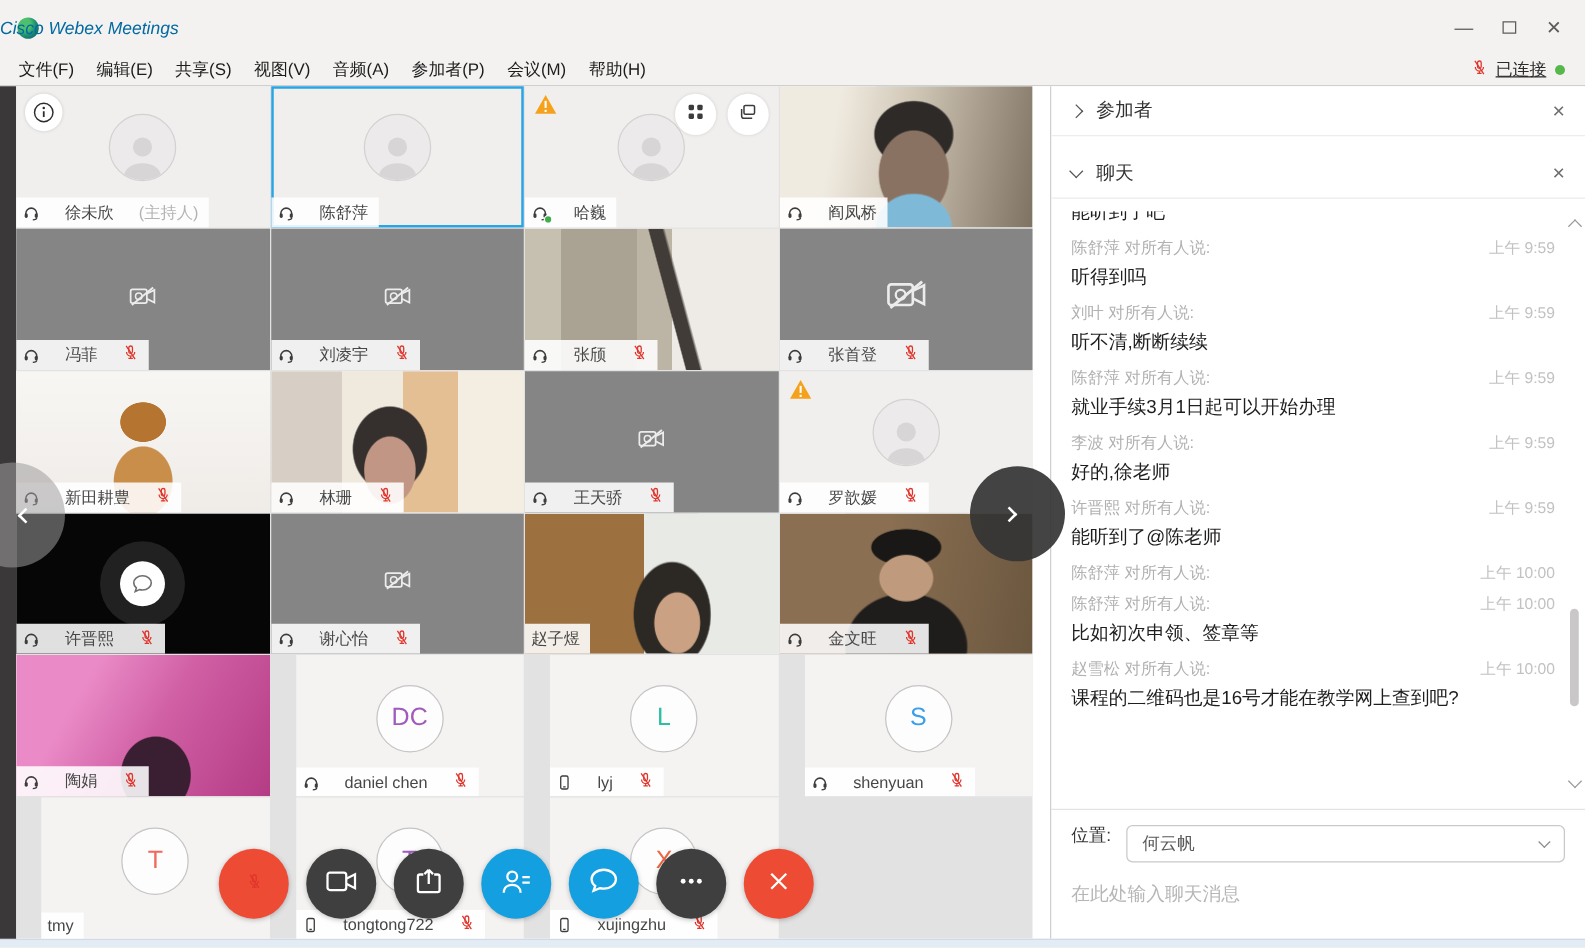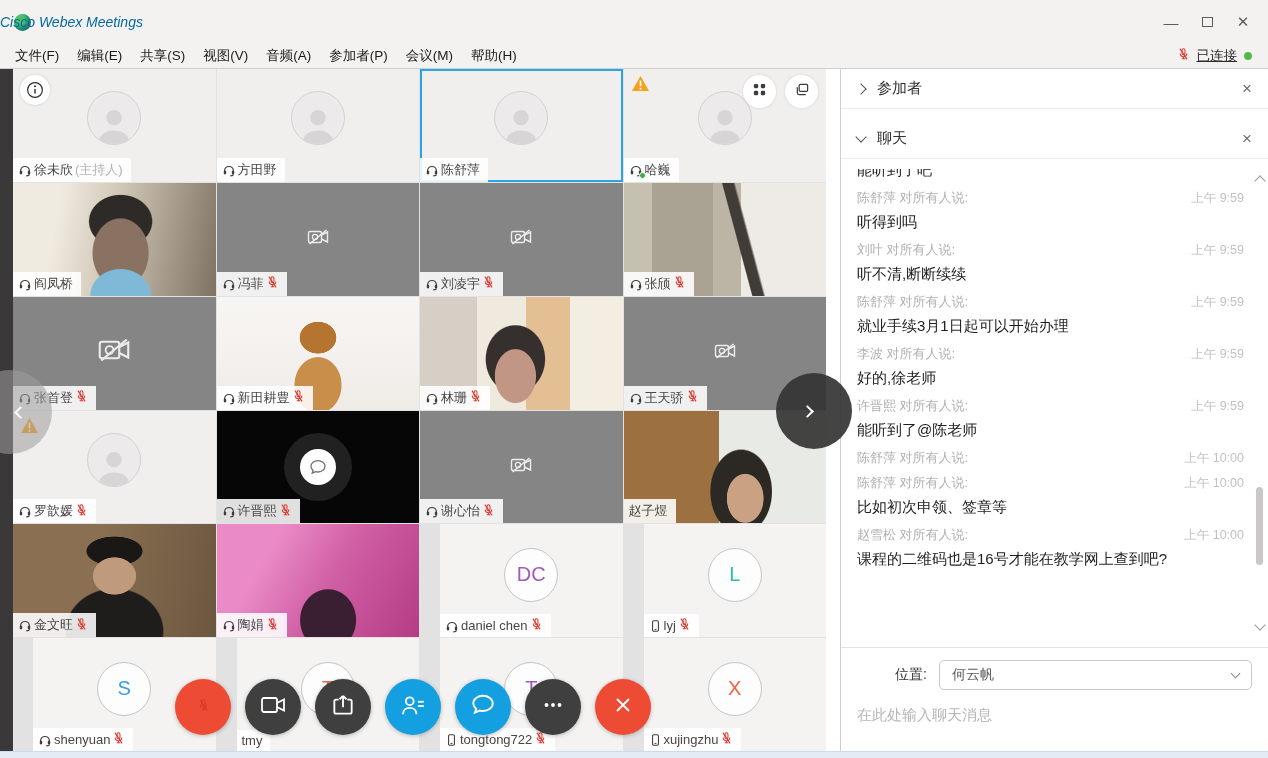--- a/index.html
+++ b/index.html
@@ -34,21 +34,21 @@
   .tile { position:relative; background:#f1efee; overflow:hidden; }
   .tile.active { outline:2px solid #2aa5e4; outline-offset:-2px; z-index:1; }
   .tile.camoff { background:#868585; }
   .tile.black { background:#060606; }
   .tile.lightbg { background:#f4f3f2;margin-left:20px; }
   .tile-center { position:absolute; inset:0; display:flex; align-items:center; justify-content:center; }
   .avatar-ph { width:54px; height:54px; border-radius:50%; background:#eceaea; border:1px solid #d3d1d1; overflow:hidden; display:flex; align-items:flex-end; justify-content:center; margin-bottom:14px; }
   .init-circle { width:54px; height:54px; border-radius:50%; background:#fdfdfd; border:1px solid #c6c4c4; display:flex; align-items:center; justify-content:center; font-size:20px; margin-bottom:12px; }
   .bubble-outer { width:68px; height:68px; border-radius:50%; background:#212121; display:flex; align-items:center; justify-content:center; }
   .bubble-inner { width:36px; height:36px; border-radius:50%; background:#fff; display:flex; align-items:center; justify-content:center; }
-  .tile-label { position:absolute; left:0; bottom:0; display:flex; align-items:center; gap:2px; background:rgba(255,255,255,.88); padding:3px 8px 3px 5px; font-size:13px; color:#474747; max-width:96%; white-space:nowrap; z-index:2; }
+  .tile-label { position:absolute; left:0; bottom:0; display:flex; align-items:center; gap:20px; background:rgba(255,255,255,.88); padding:3px 8px 3px 5px; font-size:13px; color:#474747; max-width:96%; white-space:nowrap; z-index:2; }
   .tile-label .suffix { color:#b5b3b3; }
   .badge-tl { position:absolute; top:6px; left:7px; z-index:3; }
   .info-circ { width:30px; height:30px; border-radius:50%; background:#fff; display:flex; align-items:center; justify-content:center; box-shadow:0 0 3px rgba(0,0,0,.15); }
   .corner-tr { position:absolute; top:6px; right:8px; display:flex; gap:9px; z-index:3; }
   .corner-btn { width:33px; height:33px; border-radius:50%; background:#fff; display:flex; align-items:center; justify-content:center; box-shadow:0 0 3px rgba(0,0,0,.12); }
   .aud-wrap { position:relative; display:flex; }
   .aud-dot { position:absolute; right:-3px; bottom:-2px; width:7px; height:7px; border-radius:50%; background:#3fae49; border:1px solid #fff; }
 
   
   .scene-man-mask { background:
@@ -105,21 +105,21 @@
   .msg-meta { display:flex; align-items:baseline; font-size:13px; color:#b2b0b0; margin-top:7px; }
   .msg-time { margin-left:auto; font-size:12.5px; color:#c3c1c1; }
   .msg-text { font-size:15px; color:#1f1d1d; line-height:1.6; margin-top:3px; }
   .scrollbar { position:absolute; right:2px; top:2px; bottom:2px; width:12px; }
   .sb-arrow { position:absolute; left:2px; width:8px; height:8px; border-right:1.6px solid #9a9a9a; border-bottom:1.6px solid #9a9a9a; }
   .sb-up { top:6px; transform:rotate(-135deg); }
   .sb-down { bottom:6px; transform:rotate(45deg); }
   .sb-thumb { position:absolute; left:2px; width:7px; height:78px; top:68%; background:#c9c7c7; border-radius:4px; }
 
   .chat-footer { flex:0 0 104px; border-top:1px solid #e3e3e3; padding:12px 16px 0; }
-  .loc-row { display:flex; align-items:center; gap:12px;margin-left:38px; }
+  .loc-row { display:flex; align-items:flex-start; gap:12px; }
   .loc-label { font-size:14px; color:#333; flex:0 0 auto; }
   .loc-select { flex:1; height:30px; border:1px solid #c9c9c9; border-radius:5px; display:flex; align-items:center; padding:0 12px; font-size:14px; color:#5a5a5a; }
   .loc-chev { margin-left:auto; width:7px; height:7px; border-right:1.6px solid #8a8a8a; border-bottom:1.6px solid #8a8a8a; transform:rotate(45deg); margin-top:-3px; }
   .chat-input { margin-top:16px; font-size:15px; color:#b7b5b5; }
 
   .bottom-strip { height:7px; flex:0 0 7px; background:#e3ecf5; border-top:1px solid #cddae8; }
 </style>
 </head>
 <body>
 
@@ -187,41 +187,20 @@
                   <path d="M3 10V9a5 5 0 0 1 10 0v1" fill="none" stroke="#3d3d3d" stroke-width="1.4"></path>
                   <rect x="2" y="8.8" width="2.8" height="4.2" rx="1.3" fill="#3d3d3d"></rect>
                   <rect x="11.2" y="8.8" width="2.8" height="4.2" rx="1.3" fill="#3d3d3d"></rect>
                   <path d="M13 12.8c0 1.4-2.2 1.9-3.6 1.9" fill="none" stroke="#3d3d3d" stroke-width="1.2"></path>
                 </svg>
               </span>
               <span>徐未欣</span>
               <span class="suffix">(主持人)</span>
             </div>
           </div>
-          <div class="tile">
-            <div class="tile-center">
-              <span class="avatar-ph">
-                <svg width="44" height="40" viewBox="0 0 24 22">
-                  <circle cx="12" cy="7.5" r="4.2" fill="#d7d5d5"></circle>
-                  <path d="M3.5 22c0-5.2 4-7.4 8.5-7.4s8.5 2.2 8.5 7.4z" fill="#d7d5d5"></path>
-                </svg>
-              </span>
-            </div>
-            <div class="tile-label">
-              <span class="aud-wrap">
-                <svg width="14" height="14" viewBox="0 0 16 16">
-                  <path d="M3 10V9a5 5 0 0 1 10 0v1" fill="none" stroke="#3d3d3d" stroke-width="1.4"></path>
-                  <rect x="2" y="8.8" width="2.8" height="4.2" rx="1.3" fill="#3d3d3d"></rect>
-                  <rect x="11.2" y="8.8" width="2.8" height="4.2" rx="1.3" fill="#3d3d3d"></rect>
-                  <path d="M13 12.8c0 1.4-2.2 1.9-3.6 1.9" fill="none" stroke="#3d3d3d" stroke-width="1.2"></path>
-                </svg>
-              </span>
-              <span>方田野</span>
-            </div>
-          </div>
           <div class="tile active">
             <div class="tile-center">
               <span class="avatar-ph">
                 <svg width="44" height="40" viewBox="0 0 24 22">
                   <circle cx="12" cy="7.5" r="4.2" fill="#d7d5d5"></circle>
                   <path d="M3.5 22c0-5.2 4-7.4 8.5-7.4s8.5 2.2 8.5 7.4z" fill="#d7d5d5"></path>
                 </svg>
               </span>
             </div>
             <div class="tile-label">

